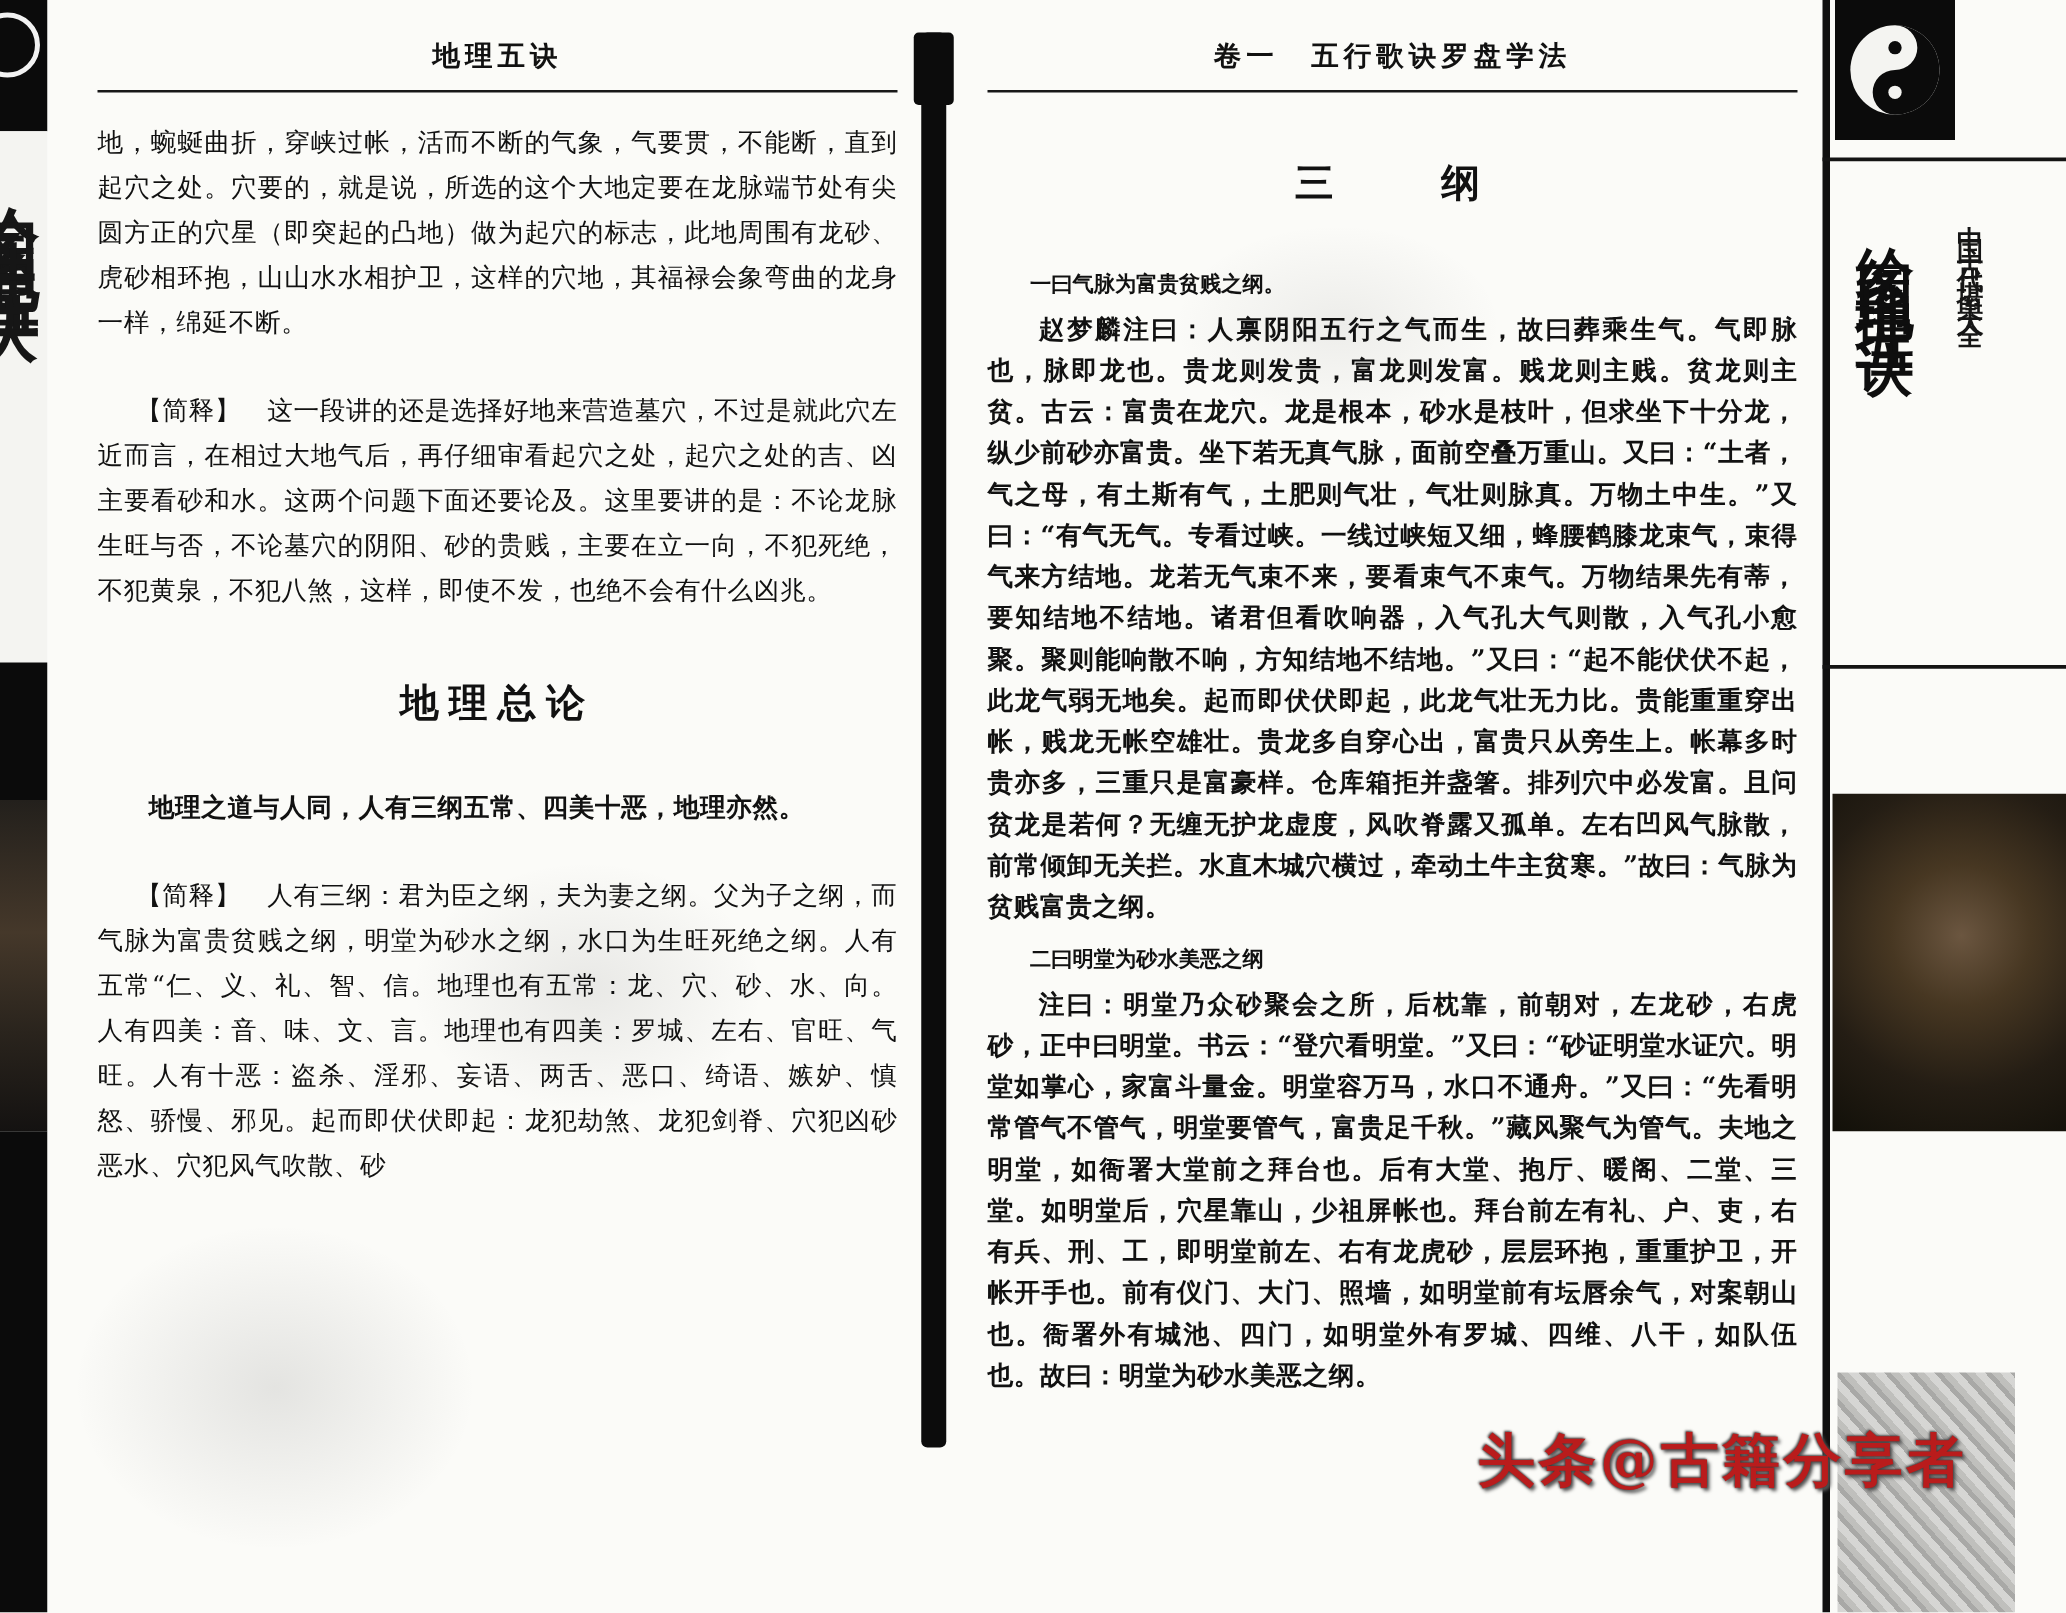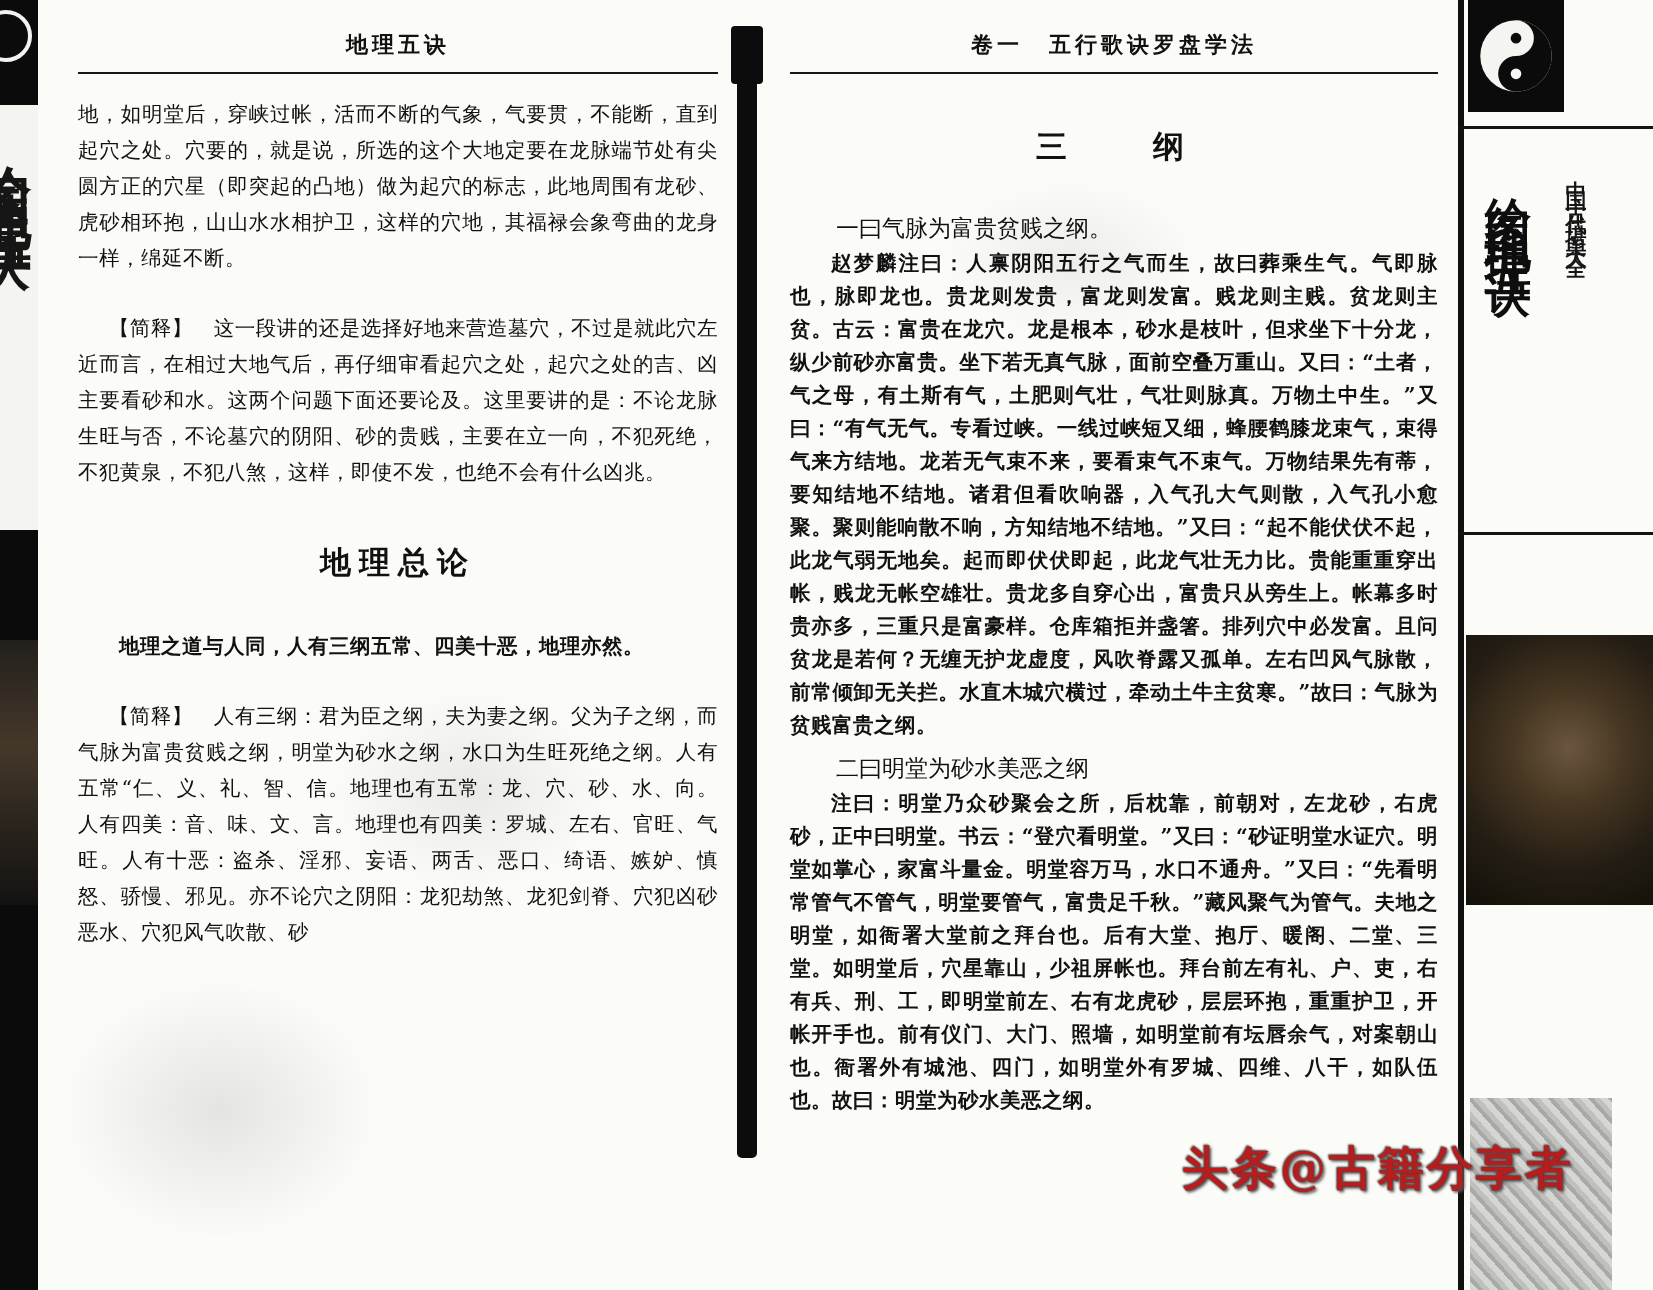--- a/index.html
+++ b/index.html
@@ -24,21 +24,21 @@
   }
   .page-right .body-text{line-height:33px;}
   .indent{text-indent:2em;font-weight:bold;}
   .note{ text-indent:1.5em; margin-top:34px;}
   .note-label{font-weight:normal;}
   .big-heading{
     text-align:center;font-size:31px;font-weight:bold;letter-spacing:8px;
     margin:52px 0 44px 0;
   }
   .sub-heading{
-    font-weight:normal;font-size:23px;line-height:33px;text-indent:2em;
+    font-weight:bold;font-size:17px;line-height:33px;text-indent:2em;
     margin:10px 0 2px 0;
   }
   
   .gutter{
     position:absolute;left:737px;top:26px;width:20px;height:1132px;
     background:#0c0c0c;border-radius:5px;
   }
   .gutter-notch{
     position:absolute;left:731px;top:26px;width:32px;height:58px;
     background:#0c0c0c;border-radius:4px;
@@ -120,31 +120,31 @@
   <div class="seg seg-k3"></div>
 </div>
 
 <div class="noise noise-1"></div>
 <div class="noise noise-2"></div>
 <div class="noise noise-3"></div>
 
 <div class="page page-left">
   <div class="page-header">地理五诀</div>
 
-  <p class="body-text">地，如明堂后，穿峡过帐，活而不断的气象，气要贯，不能断，直到起穴之处。穴要的，就是说，所选的这个大地定要在龙脉端节处有尖圆方正的穴星（即突起的凸地）做为起穴的标志，此地周围有龙砂、虎砂相环抱，山山水水相护卫，这样的穴地，其福禄会象弯曲的龙身一样，绵延不断。</p>
+  <p class="body-text">地，蜿蜒曲折，穿峡过帐，活而不断的气象，气要贯，不能断，直到起穴之处。穴要的，就是说，所选的这个大地定要在龙脉端节处有尖圆方正的穴星（即突起的凸地）做为起穴的标志，此地周围有龙砂、虎砂相环抱，山山水水相护卫，这样的穴地，其福禄会象弯曲的龙身一样，绵延不断。</p>
 
 
 
   <p class="body-text note"><span class="note-label">【简释】</span><span>　这一段讲的还是选择好地来营造墓穴，不过是就此穴左近而言，在相过大地气后，再仔细审看起穴之处，起穴之处的吉、凶主要看砂和水。这两个问题下面还要论及。这里要讲的是：不论龙脉生旺与否，不论墓穴的阴阳、砂的贵贱，主要在立一向，不犯死绝，不犯黄泉，不犯八煞，这样，即使不发，也绝不会有什么凶兆。</span></p>
 
   <div class="big-heading">地理总论</div>
 
   <p class="body-text indent">地理之道与人同，人有三纲五常、四美十恶，地理亦然。</p>
 
-  <p class="body-text note"><span class="note-label">【简释】</span><span>　人有三纲：君为臣之纲，夫为妻之纲。父为子之纲，而气脉为富贵贫贱之纲，明堂为砂水之纲，水口为生旺死绝之纲。人有五常“仁、义、礼、智、信。地理也有五常：龙、穴、砂、水、向。人有四美：音、味、文、言。地理也有四美：罗城、左右、官旺、气旺。人有十恶：盗杀、淫邪、妄语、两舌、恶口、绮语、嫉妒、慎怒、骄慢、邪见。亦不论穴之阴阳：龙犯劫煞、龙犯剑脊、穴犯凶砂恶水、穴犯风气吹散、砂</span></p>
+  <p class="body-text note"><span class="note-label">【简释】</span><span>　人有三纲：君为臣之纲，夫为妻之纲。父为子之纲，而气脉为富贵贫贱之纲，明堂为砂水之纲，水口为生旺死绝之纲。人有五常“仁、义、礼、智、信。地理也有五常：龙、穴、砂、水、向。人有四美：音、味、文、言。地理也有四美：罗城、左右、官旺、气旺。人有十恶：盗杀、淫邪、妄语、两舌、恶口、绮语、嫉妒、慎怒、骄慢、邪见。起而即伏伏即起：龙犯劫煞、龙犯剑脊、穴犯凶砂恶水、穴犯风气吹散、砂</span></p>
 </div>
 
 <div class="gutter-notch"></div>
 <div class="gutter"></div>
 
 <div class="page page-right">
   <div class="page-header">卷一　五行歌诀罗盘学法</div>
 
 
   <div class="big-heading">三　　纲</div>

